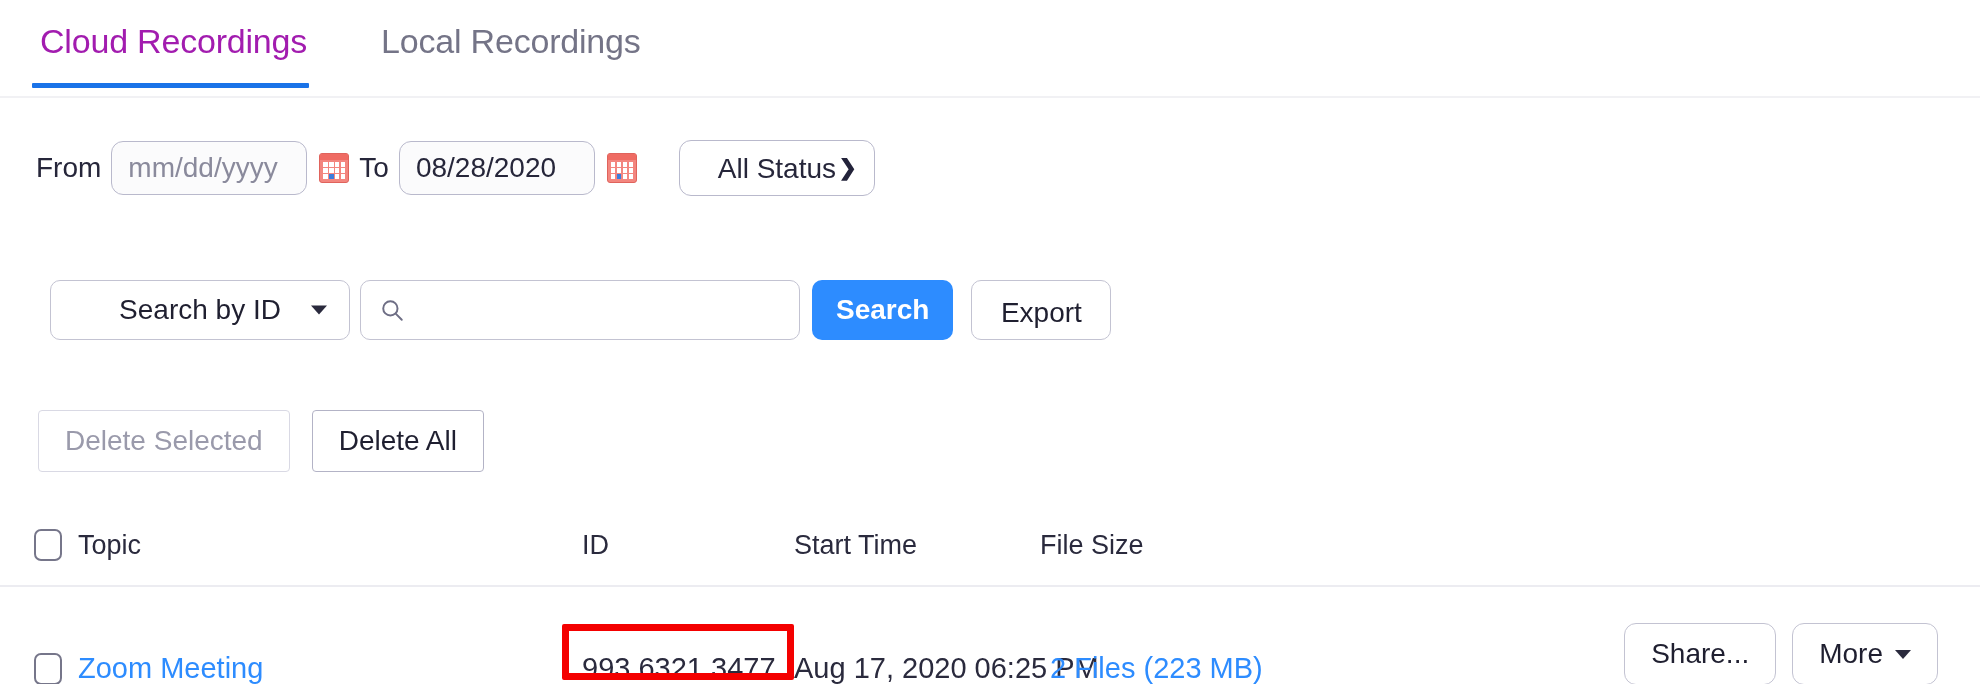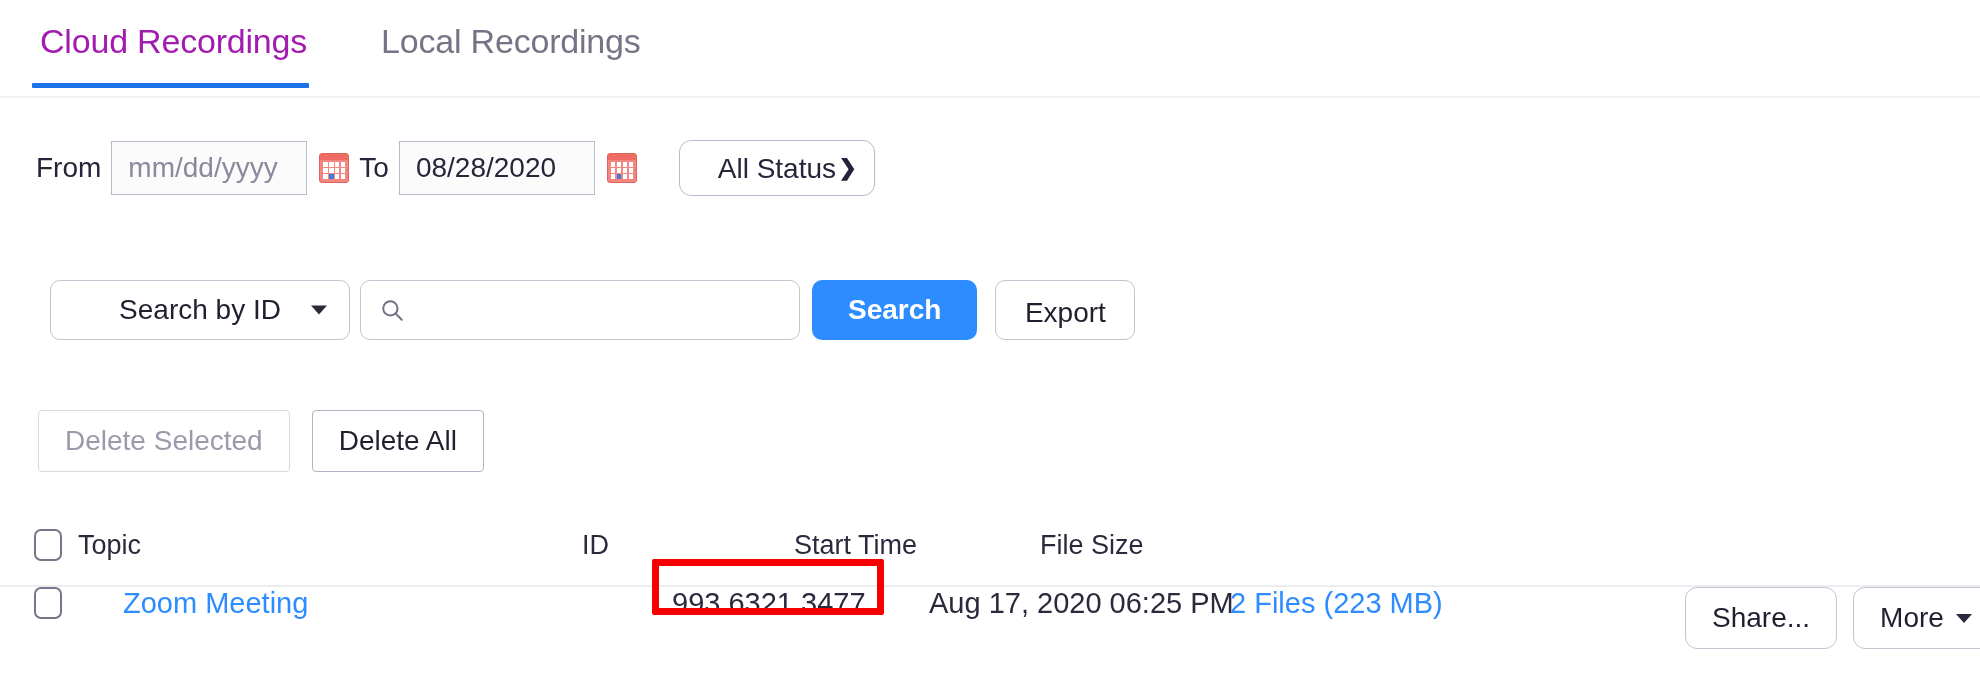--- a/index.html
+++ b/index.html
@@ -42,21 +42,21 @@
   
   .filter-row {
     position: absolute; left: 36px; top: 138px;
     display: flex; align-items: center; height: 60px;
   }
   .field-label {
     font-size: 28px; color: #26263a; margin-right: 10px; white-space: nowrap;
   }
   .date-input {
     width: 196px; height: 54px;
-    border: 1px solid #b9b9cc; border-radius: 0;
+    border: 1px solid #b9b9cc; border-radius: 12px;
     background: #fbfbfc;
     font-size: 28px; color: #26263a;
     padding: 0 16px;
     font-family: "Liberation Sans", sans-serif;
     outline: none;
   }
   .date-input::placeholder { color: #8a8a9c; }
   .cal-icon {
     width: 30px; height: 30px; margin: 0 10px 0 12px;
     position: relative; flex: none;
@@ -123,21 +123,21 @@
     width: 26px; height: 26px; color: #6e6e85;
   }
   .search-input {
     border: 0; outline: 0; background: transparent;
     margin-left: 56px; width: 360px; height: 56px;
     font-size: 26px; color: #26263a;
     font-family: "Liberation Sans", sans-serif;
   }
   .btn-primary {
     margin-left: 12px;
-    height: 60px; min-width: 140px; padding: 0 36px;
+    height: 60px; min-width: 140px; padding: 0 24px;
     background: #2d8cff; color: #fff; border: 0; border-radius: 10px;
     font-size: 28px; font-weight: 700; cursor: pointer;
     font-family: "Liberation Sans", sans-serif;
   }
   .btn-plain {
     margin-left: 18px;
     height: 60px; min-width: 140px; padding: 16px 24px;
     background: #fff; color: #1f1f30;
     border: 1px solid #c3c3d2; border-radius: 10px;
     font-size: 28px; cursor: pointer;
@@ -160,21 +160,21 @@
 
   
   .table { position: absolute; left: 0; top: 505px; width: 1980px; }
   .thead {
     position: relative; height: 82px;
     display: flex; align-items: center;
     border-bottom: 2px solid #ececf1;
   }
   .trow {
     position: relative; height: 98px;
-    display: flex; align-items: flex-start; gap: 45px;
+    display: flex; align-items: flex-end;
   }
   .cb-cell { width: 54px; flex: none; display: flex; justify-content: center; padding-left: 42px; }
   .cbox {
     width: 28px; height: 32px; border: 2px solid #76768a; border-radius: 7px;
     background: #fff; display: block; flex: none;
   }
   .c-topic { width: 528px; flex: none; padding-left: 24px; }
   .c-id    { width: 212px; flex: none; }
   .c-time  { width: 246px; flex: none; }
   .c-size  { width: 420px; flex: none; }

